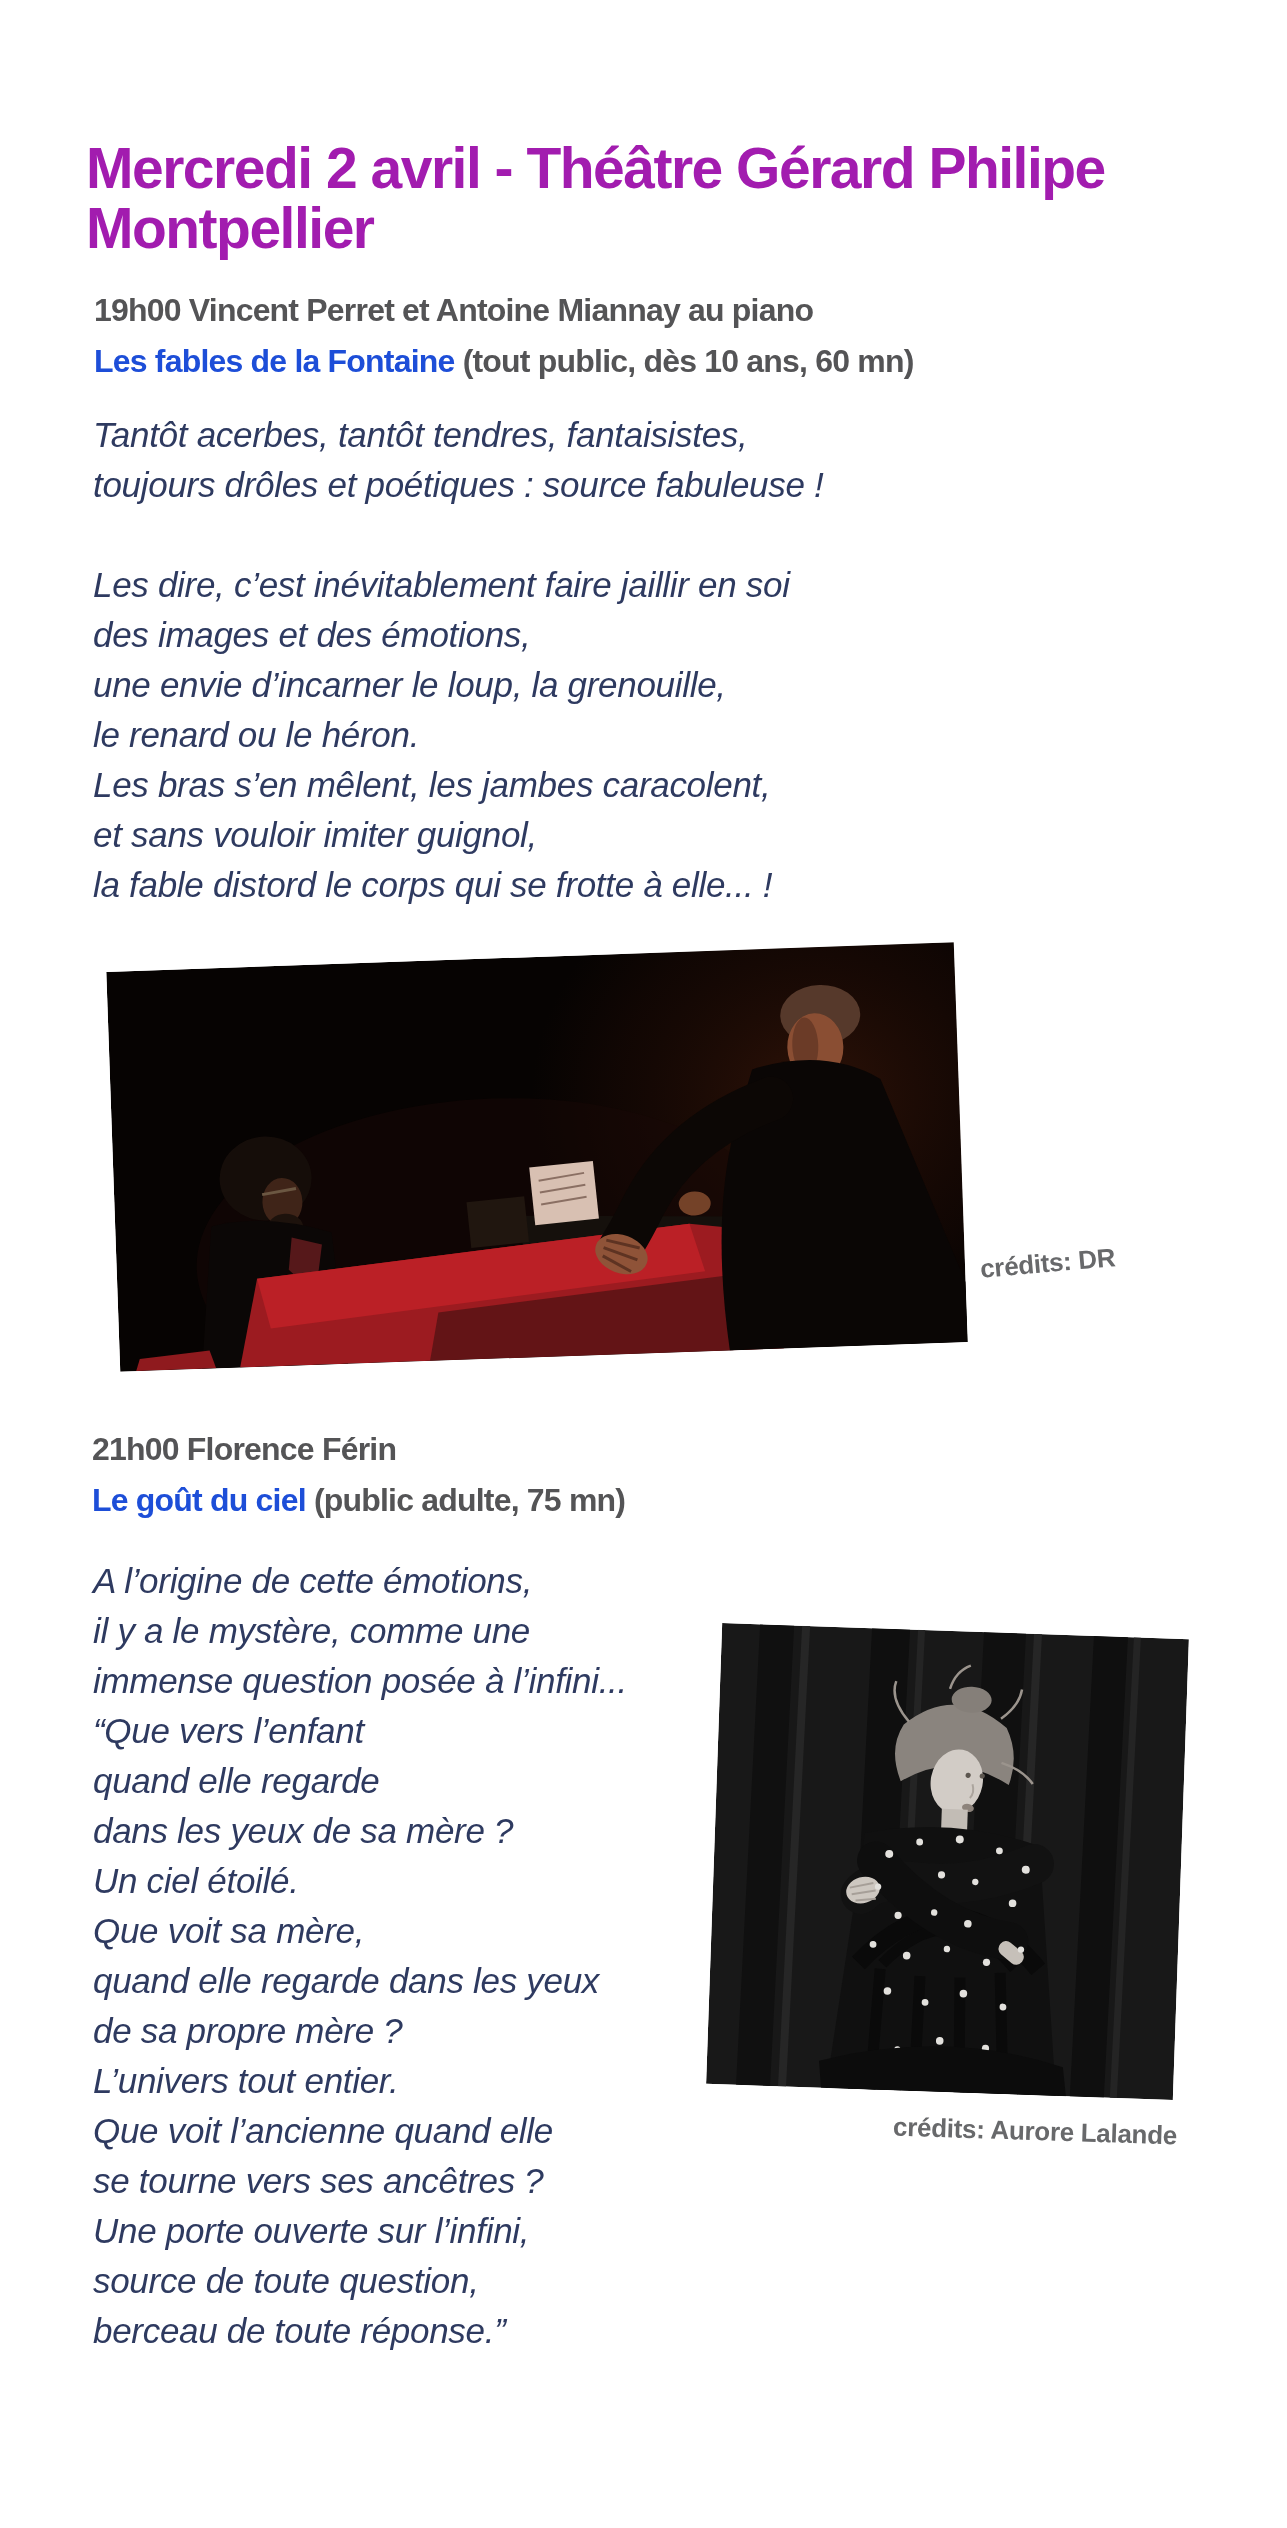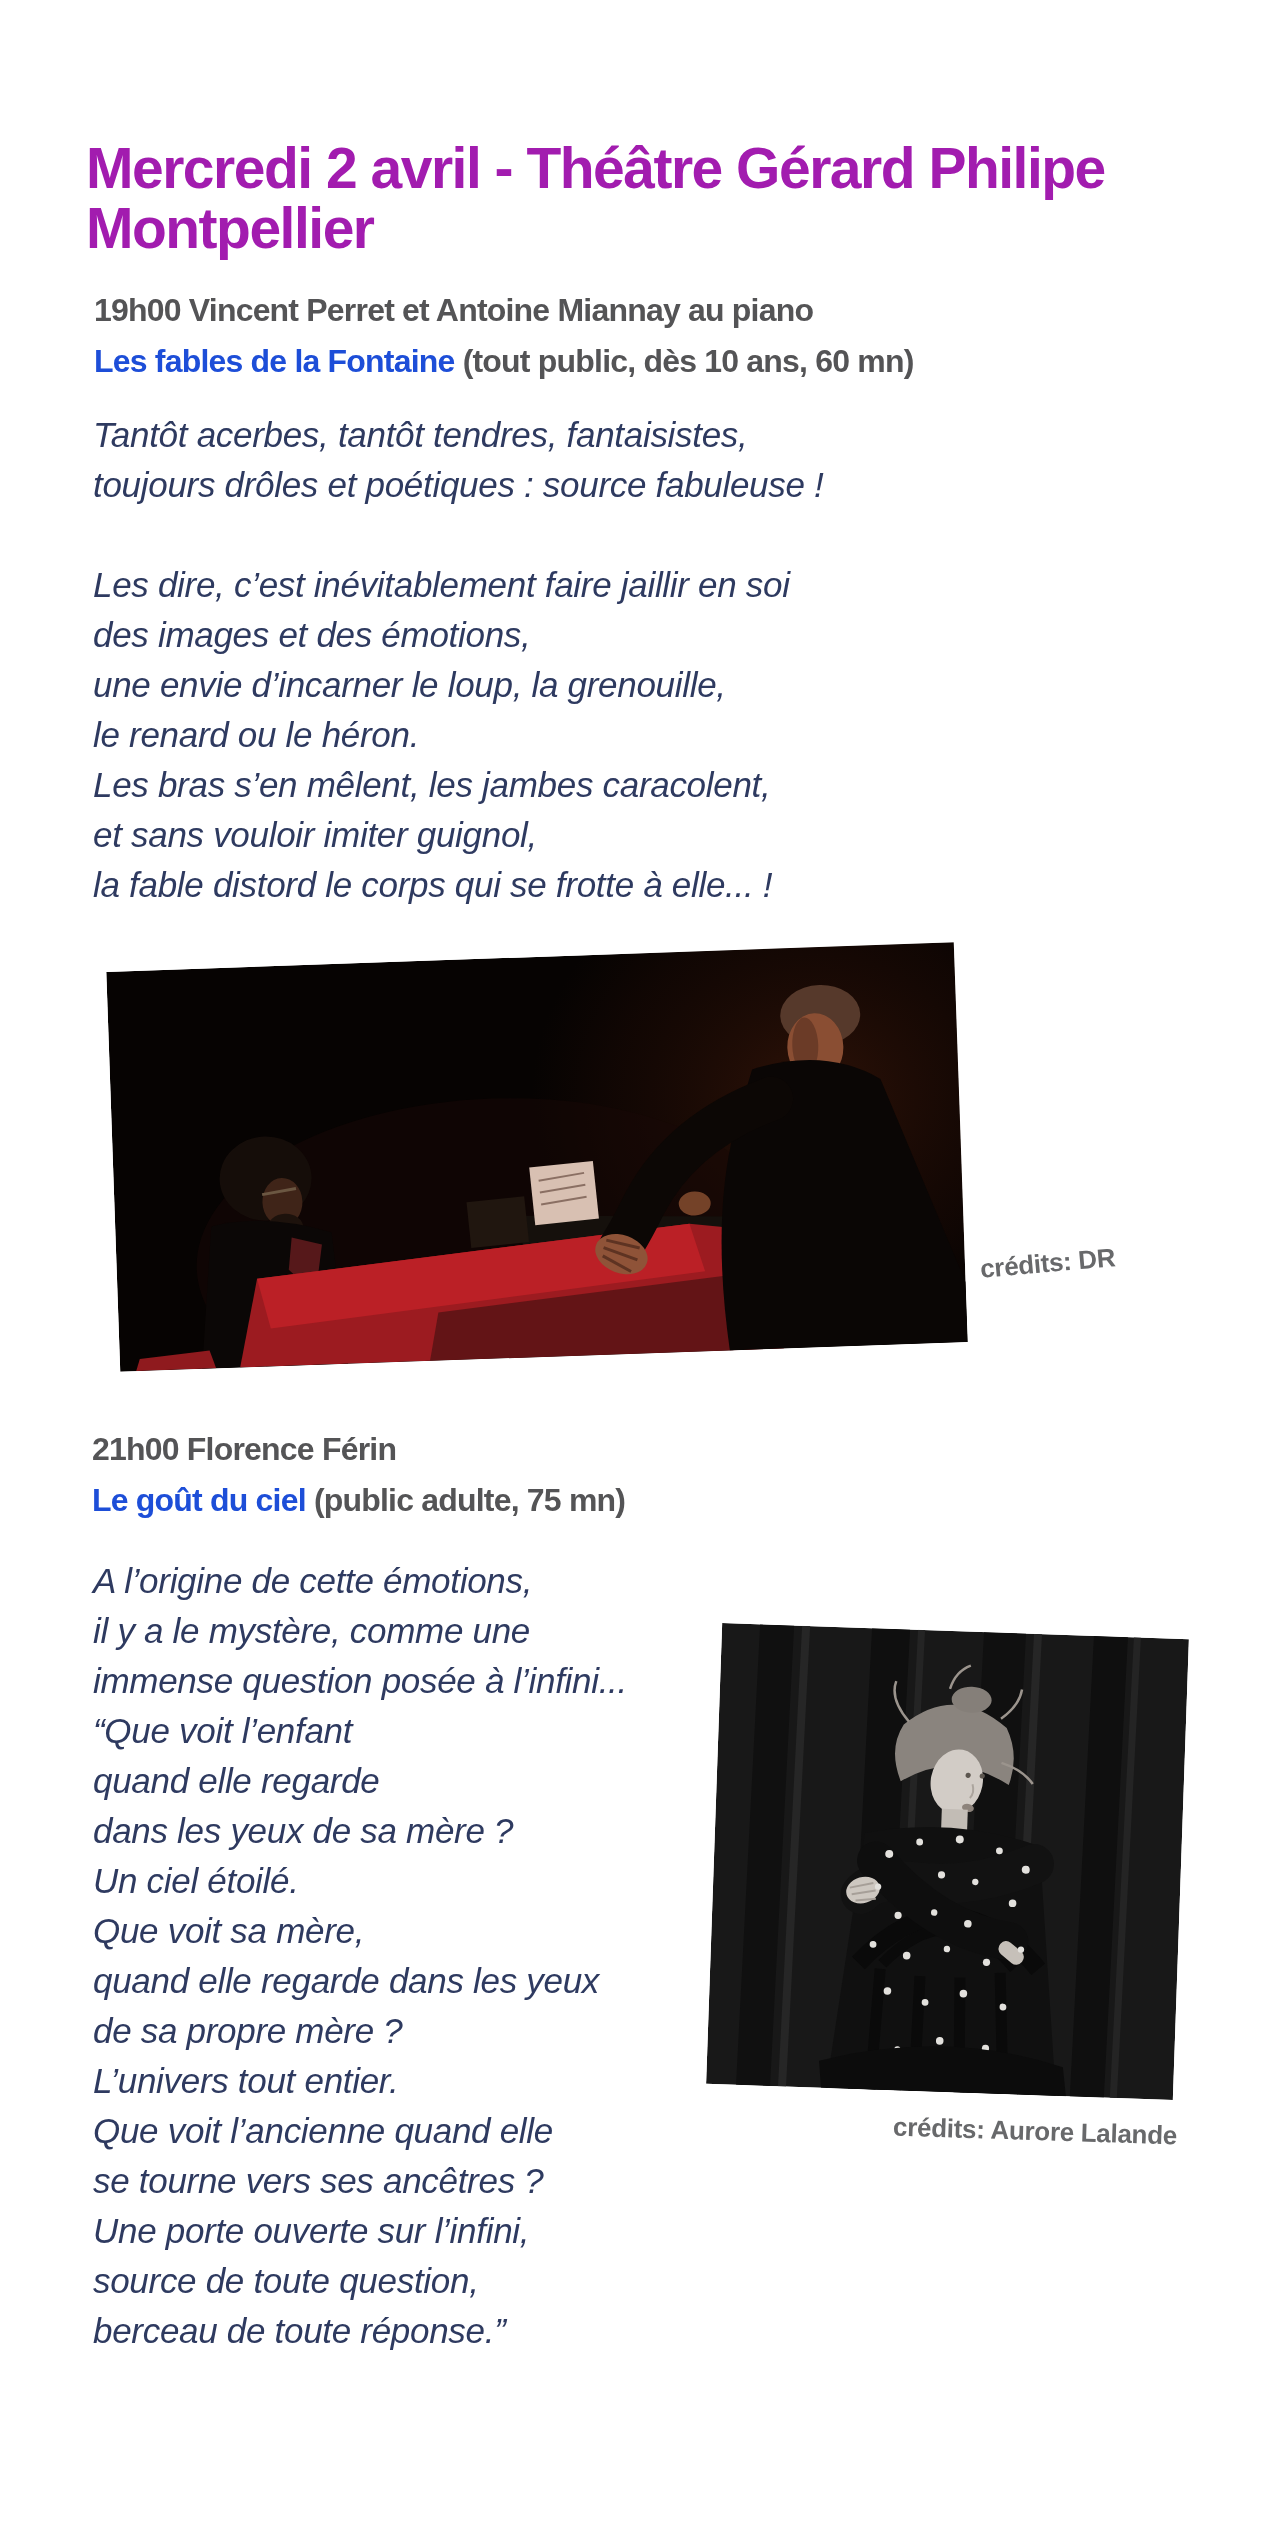--- a/index.html
+++ b/index.html
@@ -117,21 +117,21 @@
 
   <div class="heading h2pos">
     <div>21h00 Florence Férin</div>
     <div><span class="show-title">Le goût du ciel</span><span> (public adulte, 75 mn)</span></div>
   </div>
 
   <div class="desc d2pos">
       <div>A l’origine de cette émotions,</div>
       <div>il y a le mystère, comme une</div>
       <div>immense question posée à l’infini...</div>
-      <div>“Que voit l’enfant</div>
+      <div>“Que vers l’enfant</div>
       <div>quand elle regarde</div>
       <div>dans les yeux de sa mère ?</div>
       <div>Un ciel étoilé.</div>
       <div>Que voit sa mère,</div>
       <div>quand elle regarde dans les yeux</div>
       <div>de sa propre mère ?</div>
       <div>L’univers tout entier.</div>
       <div>Que voit l’ancienne quand elle</div>
       <div>se tourne vers ses ancêtres ?</div>
       <div>Une porte ouverte sur l’infini,</div>

